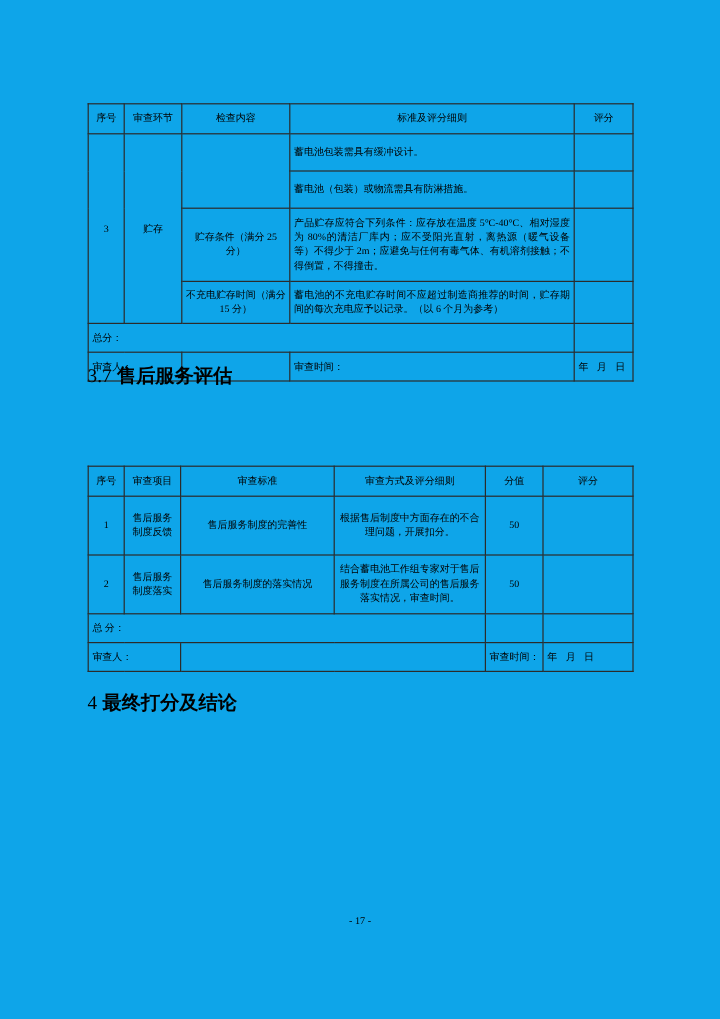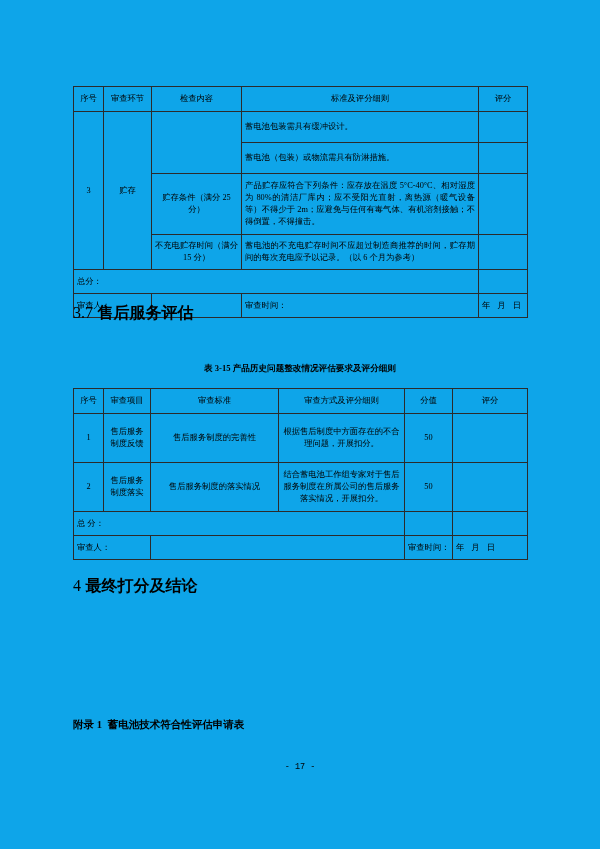--- a/index.html
+++ b/index.html
@@ -109,21 +109,21 @@
     font-family: "Liberation Serif", "DejaVu Serif", serif;
     font-weight: bold;
   }
   .pagenum {
     position: absolute;
     left: 0;
     width: 600px;
     top: 762px;
     text-align: center;
     font-size: 8.5px;
-    font-family: Liberation Mono, monospace;
+    font-family: Liberation Serif, serif;
   }
 
   
   .blk { position: absolute; }
   #sec37       { left: 73px; top: 303px; }
   #para37      { left: 73px; top: 322px; width: 454px; }
   #cap315      { left: 73px; top: 363px; width: 454px; }
   #tbl2wrap    { left: 73px; top: 388px; }
   #sec4        { left: 73px; top: 576px; }
   #para4       { left: 73px; top: 596px; width: 454px; }
@@ -190,23 +190,20 @@
         </tr>
       </tbody>
     </table>
   </div>
 
   <div class="blk" id="sec37">
     <p class="sec-head"><span class="num">3.7</span>&nbsp;<span>售后服务评估</span></p>
   </div>
 
 
-  <div class="blk" id="cap315">
-    <p class="tbl-caption">表 3-15 产品历史问题整改情况评估要求及评分细则</p>
-  </div>
 
   <div class="blk" id="tbl2wrap">
     <table class="doc-table">
       <colgroup>
         <col style="width:30px">
         <col style="width:47px">
         <col style="width:128px">
         <col style="width:126px">
         <col style="width:48px">
         <col style="width:75px">
@@ -227,21 +224,21 @@
           <td class="ctr">售后服务制度的完善性</td>
           <td class="ctr">根据售后制度中方面存在的不合理问题，开展扣分。</td>
           <td class="ctr">50</td>
           <td class="ctr"></td>
         </tr>
 
         <tr>
           <td class="ctr" style="height:44px">2</td>
           <td class="ctr">售后服务制度落实</td>
           <td class="ctr">售后服务制度的落实情况</td>
-          <td class="ctr">结合蓄电池工作组专家对于售后服务制度在所属公司的售后服务落实情况，开展扣分。</td>
+          <td class="ctr">结合蓄电池工作组专家对于售后服务制度在所属公司的售后服务落实情况，审查时间。</td>
           <td class="ctr">50</td>
           <td class="ctr"></td>
         </tr>
 
         <tr class="sum-row">
           <td colspan="4">总 分：</td>
           <td></td>
           <td></td>
         </tr>
 
@@ -253,19 +250,16 @@
         </tr>
       </tbody>
     </table>
   </div>
 
   <div class="blk" id="sec4">
     <p class="sec-head"><span class="num">4</span>&nbsp;<span>最终打分及结论</span></p>
   </div>
 
 
-  <div class="blk" id="appx">
-    <p class="appendix"><span class="num">附录 1</span>&nbsp;&nbsp;<span>蓄电池技术符合性评估申请表</span></p>
-  </div>
 
   <div class="pagenum">- 17 -</div>
 
 </div>
 
 </body></html>

